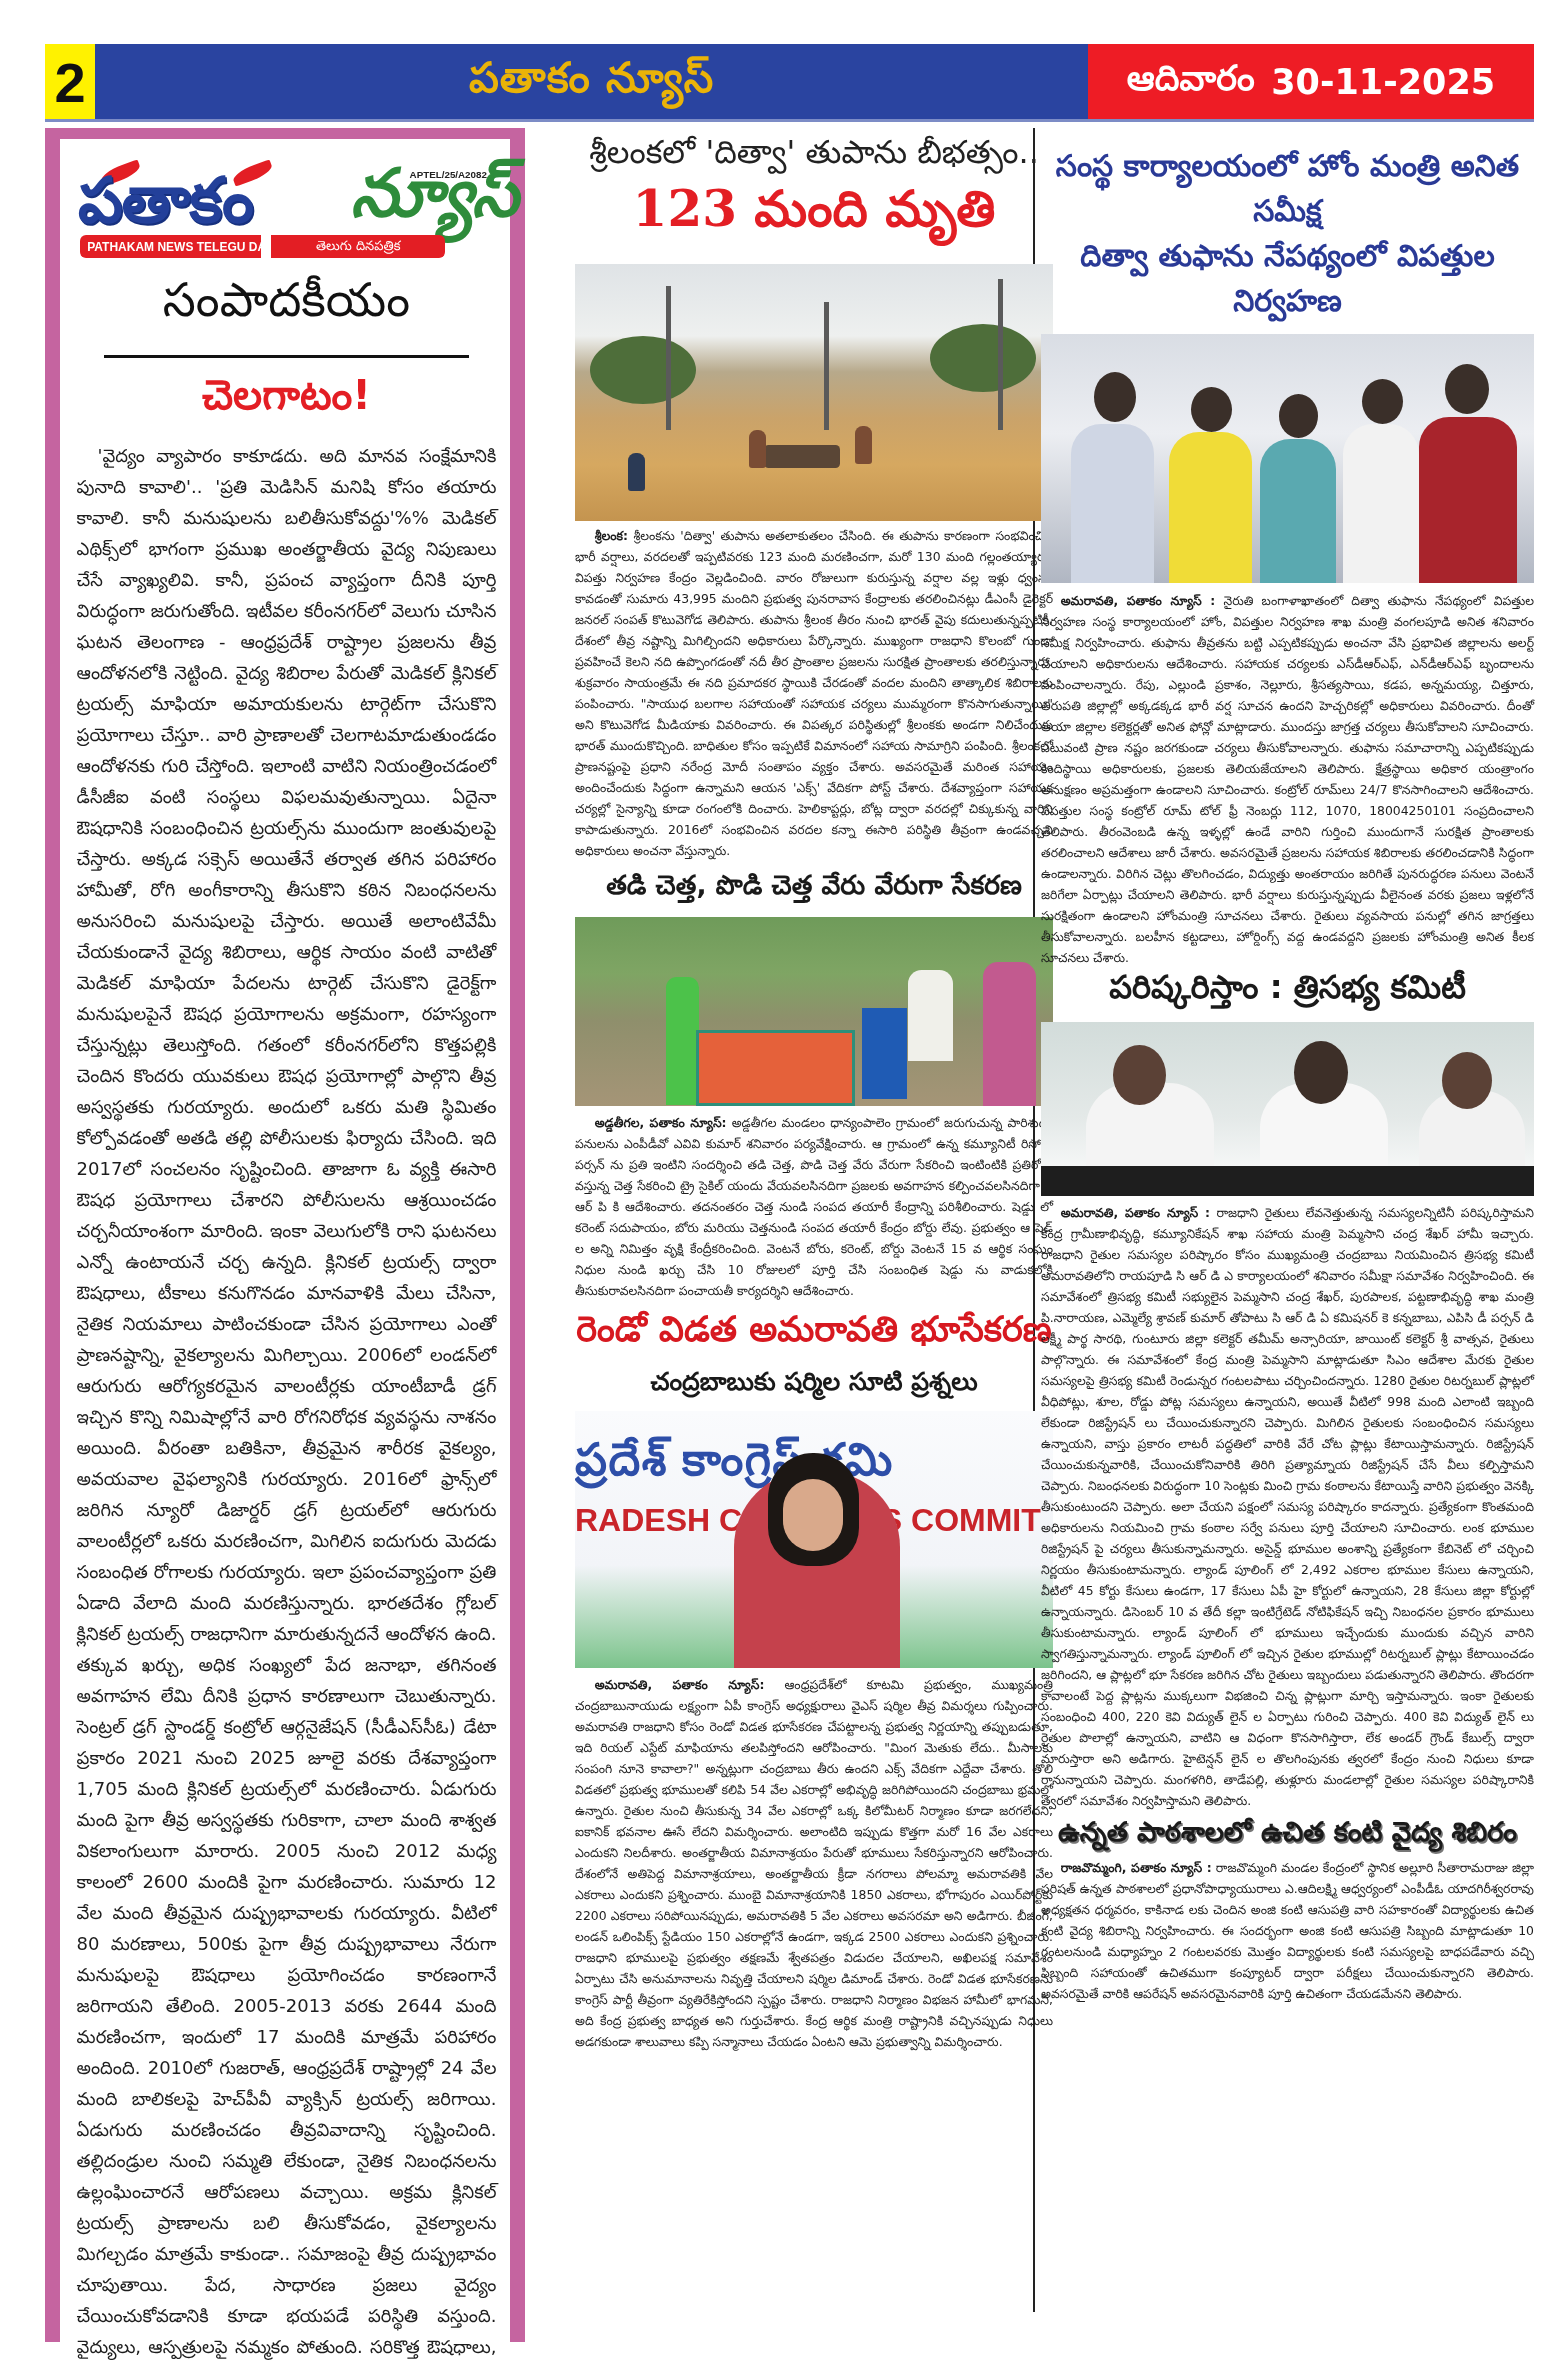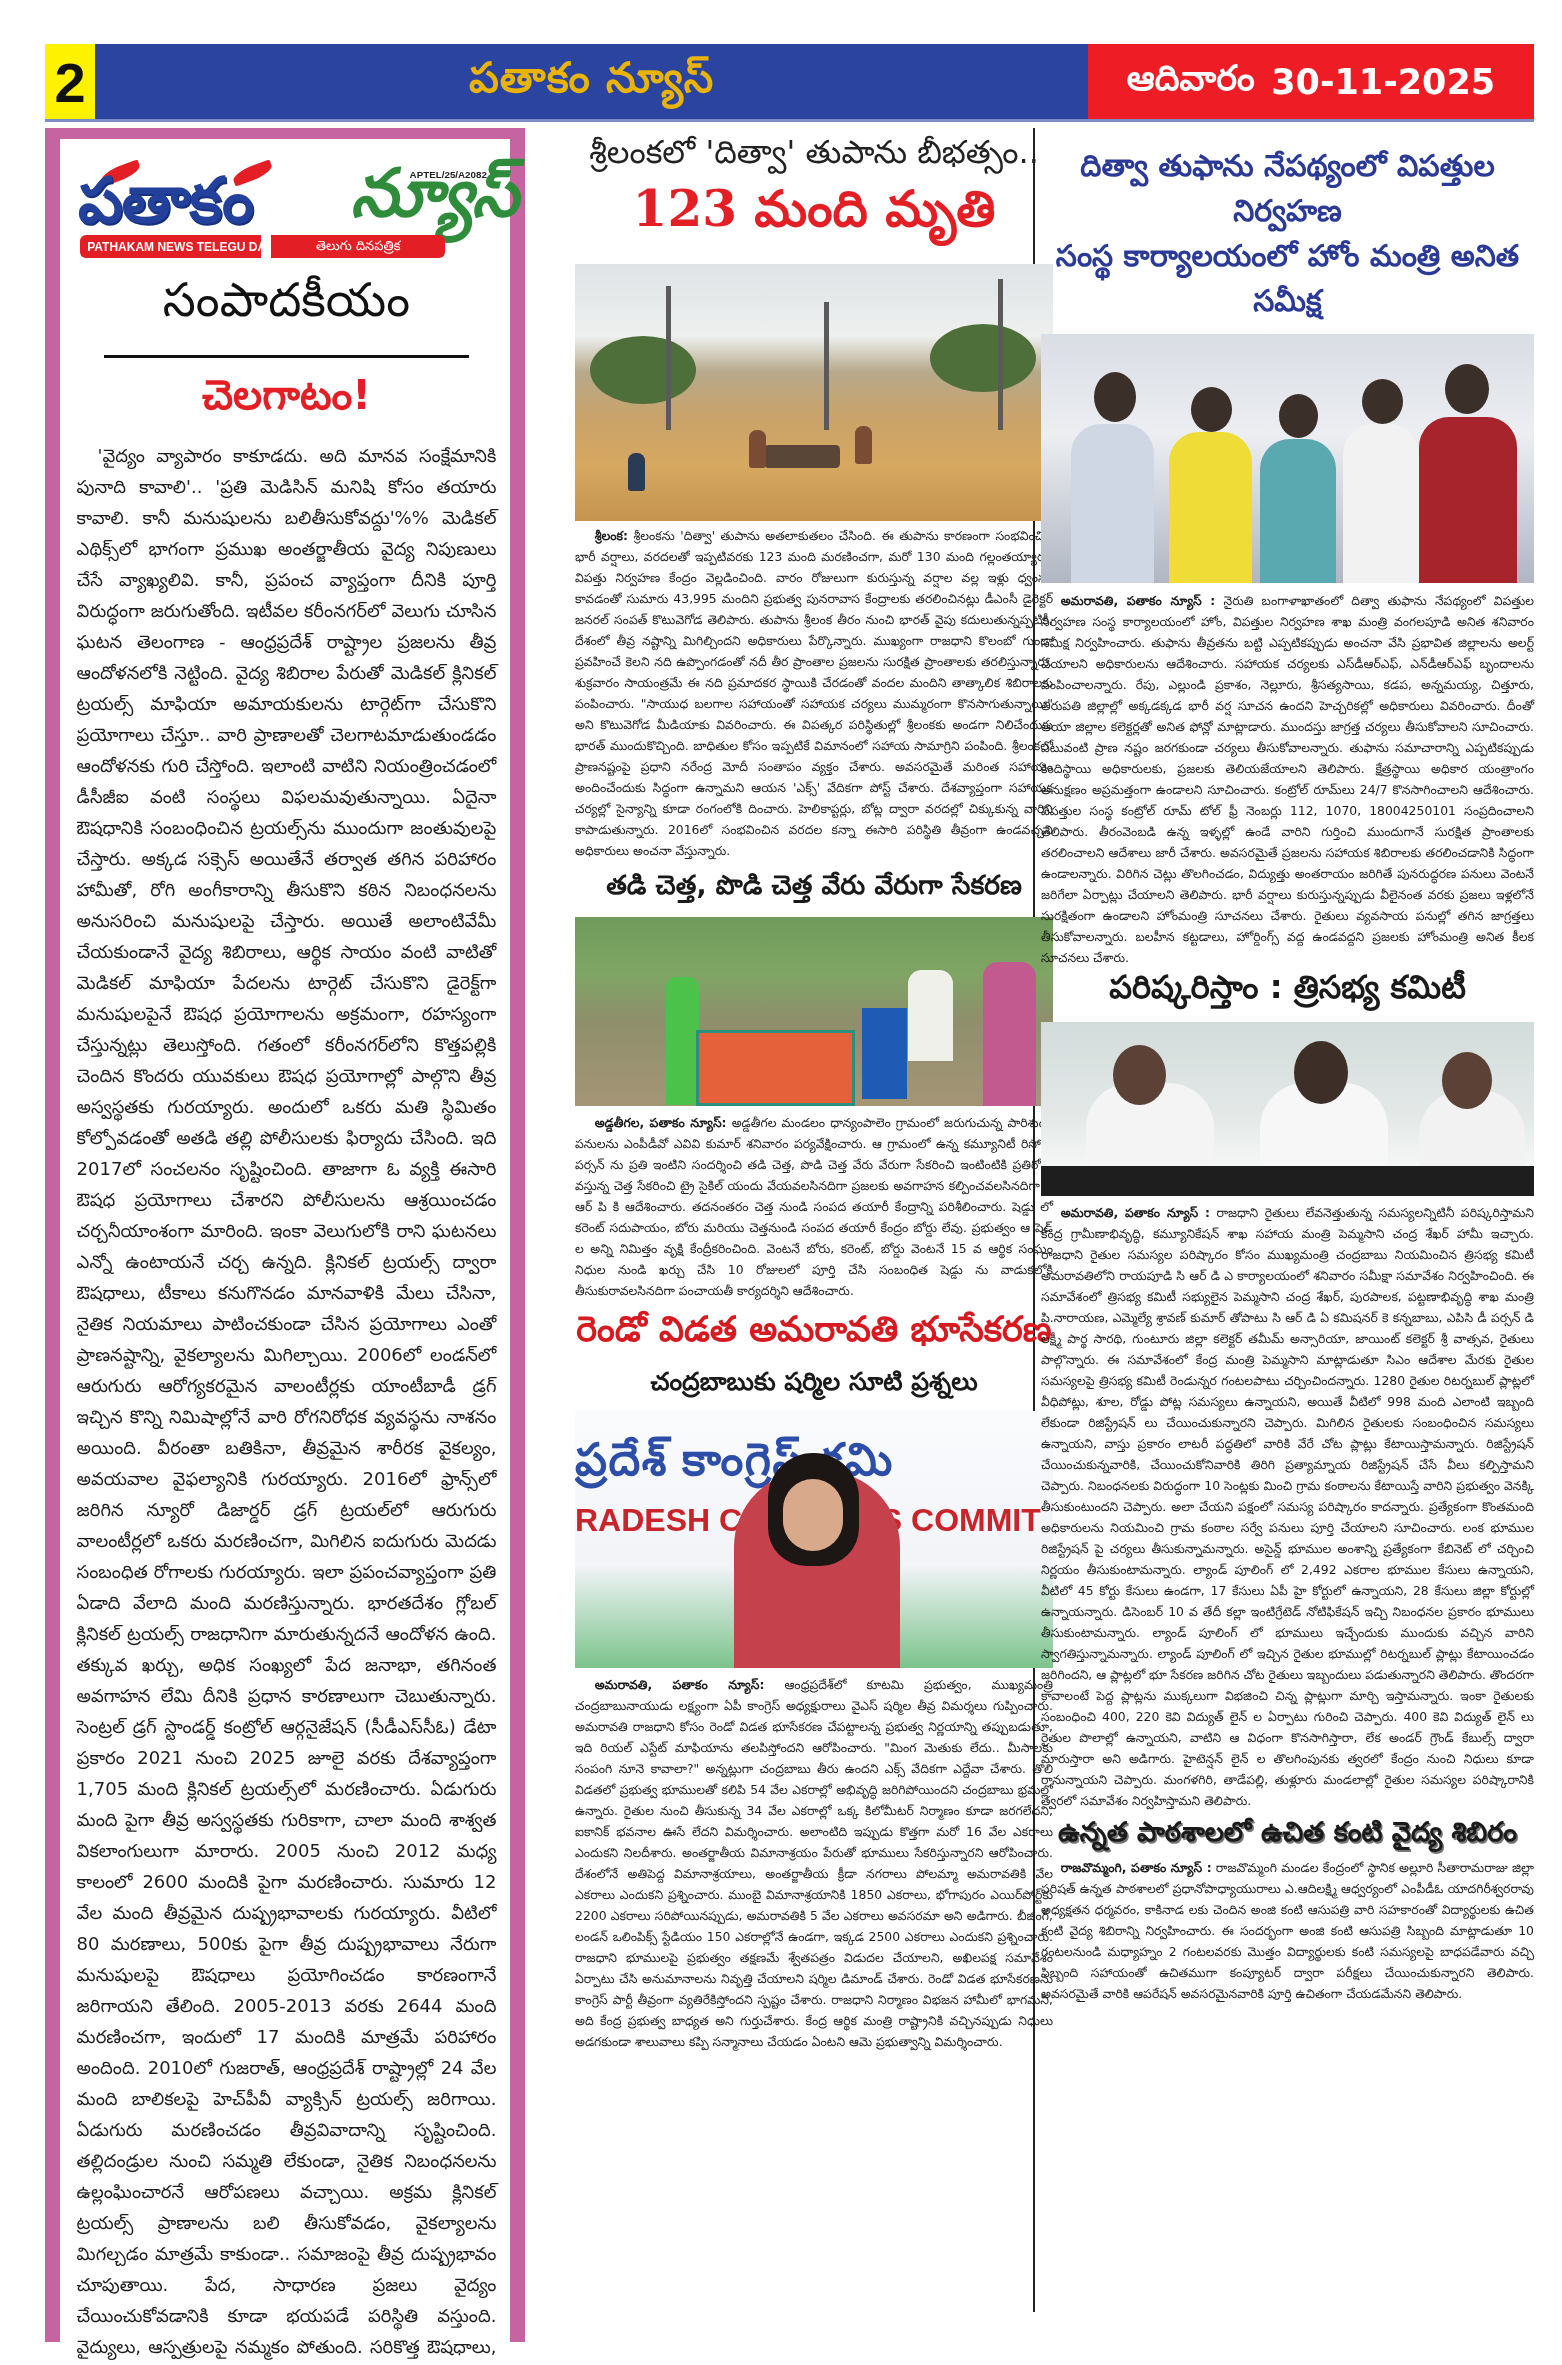--- a/index.html
+++ b/index.html
@@ -164,22 +164,22 @@
       <div class="head"></div>
       <div class="face"></div>
     </div>
     <p class="body-txt" style="margin-top:6px;"><b>అమరావతి, పతాకం న్యూస్:</b> <span>ఆంధ్రప్రదేశ్‌లో కూటమి ప్రభుత్వం, ముఖ్యమంత్రి చంద్రబాబునాయుడు లక్ష్యంగా ఏపీ కాంగ్రెస్ అధ్యక్షురాలు వైఎస్ షర్మిల తీవ్ర విమర్శలు గుప్పించారు. అమరావతి రాజధాని కోసం రెండో విడత భూసేకరణ చేపట్టాలన్న ప్రభుత్వ నిర్ణయాన్ని తప్పుబడుతూ, ఇది రియల్ ఎస్టేట్ మాఫియాను తలపిస్తోందని ఆరోపించారు. "మింగ మెతుకు లేదు.. మీసాలకు సంపంగి నూనె కావాలా?" అన్నట్లుగా చంద్రబాబు తీరు ఉందని ఎక్స్ వేదికగా ఎద్దేవా చేశారు. తొలి విడతలో ప్రభుత్వ భూములతో కలిపి 54 వేల ఎకరాల్లో అభివృద్ధి జరిగిపోయిందని చంద్రబాబు భ్రమల్లో ఉన్నారు. రైతుల నుంచి తీసుకున్న 34 వేల ఎకరాల్లో ఒక్క కిలోమీటర్ నిర్మాణం కూడా జరగలేదని, ఐకానిక్ భవనాల ఊసే లేదని విమర్శించారు. అలాంటిది ఇప్పుడు కొత్తగా మరో 16 వేల ఎకరాలు ఎందుకని నిలదీశారు. అంతర్జాతీయ విమానాశ్రయం పేరుతో భూములు సేకరిస్తున్నారని ఆరోపించారు. దేశంలోనే అతిపెద్ద విమానాశ్రయాలు, అంతర్జాతీయ క్రీడా నగరాలు పోలమ్మా అమరావతికి వేల ఎకరాలు ఎందుకని ప్రశ్నించారు. ముంబై విమానాశ్రయానికి 1850 ఎకరాలు, భోగాపురం ఎయిర్‌పోర్ట్‌కు 2200 ఎకరాలు సరిపోయినప్పుడు, అమరావతికి 5 వేల ఎకరాలు అవసరమా అని అడిగారు. బీజింగ్, లండన్ ఒలింపిక్స్ స్టేడియం 150 ఎకరాల్లోనే ఉండగా, ఇక్కడ 2500 ఎకరాలు ఎందుకని ప్రశ్నించారు. రాజధాని భూములపై ప్రభుత్వం తక్షణమే శ్వేతపత్రం విడుదల చేయాలని, అఖిలపక్ష సమావేశం ఏర్పాటు చేసి అనుమానాలను నివృత్తి చేయాలని షర్మిల డిమాండ్ చేశారు. రెండో విడత భూసేకరణను కాంగ్రెస్ పార్టీ తీవ్రంగా వ్యతిరేకిస్తోందని స్పష్టం చేశారు. రాజధాని నిర్మాణం విభజన హామీలో భాగమని, అది కేంద్ర ప్రభుత్వ బాధ్యత అని గుర్తుచేశారు. కేంద్ర ఆర్థిక మంత్రి రాష్ట్రానికి వచ్చినప్పుడు నిధులు అడగకుండా శాలువాలు కప్పి సన్మానాలు చేయడం ఏంటని ఆమె ప్రభుత్వాన్ని విమర్శించారు.</span></p>
   </article>
 </div>
 
 <div class="col col-right">
   <article>
     <div class="hl-right">
+      <div>సంస్థ కార్యాలయంలో హోం మంత్రి అనిత సమీక్ష</div>
       <div>దిత్వా తుఫాను నేపథ్యంలో విపత్తుల నిర్వహణ</div>
-      <div>సంస్థ కార్యాలయంలో హోం మంత్రి అనిత సమీక్ష</div>
     </div>
     <div class="photo meeting">
       <div class="m" style="left:30px;width:83px;height:159px;background:#cfd6e4;"></div>
       <div class="h" style="left:53px;top:38px;width:42px;height:50px;"></div>
       <div class="m" style="left:128px;width:83px;height:151px;background:#f0dc37;"></div>
       <div class="h" style="left:150px;top:53px;width:41px;height:45px;"></div>
       <div class="m" style="left:219px;width:76px;height:144px;background:#5aa9b0;"></div>
       <div class="h" style="left:238px;top:60px;width:39px;height:44px;"></div>
       <div class="m" style="left:302px;width:76px;height:159px;background:#f2f2f2;"></div>
       <div class="h" style="left:321px;top:45px;width:41px;height:45px;"></div>

